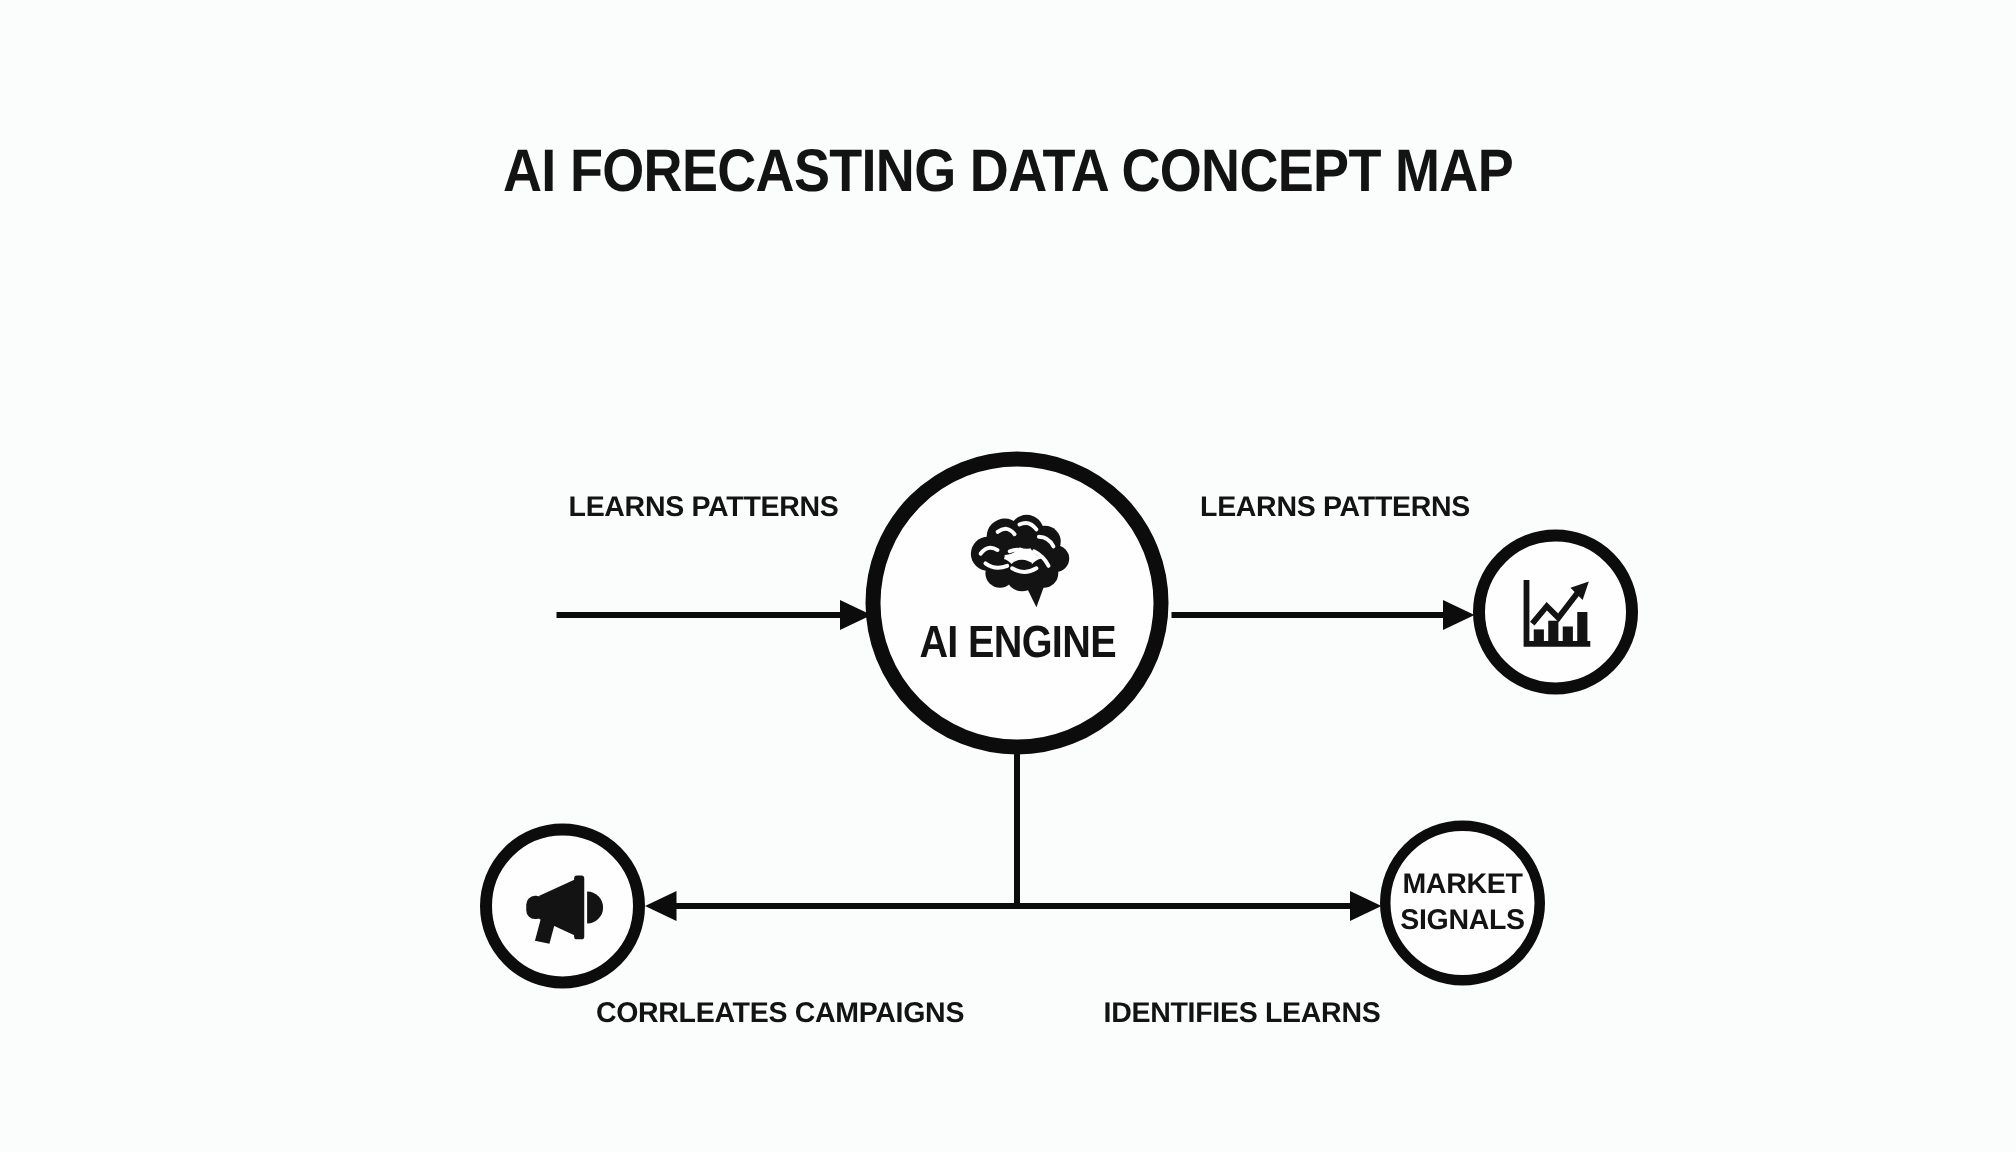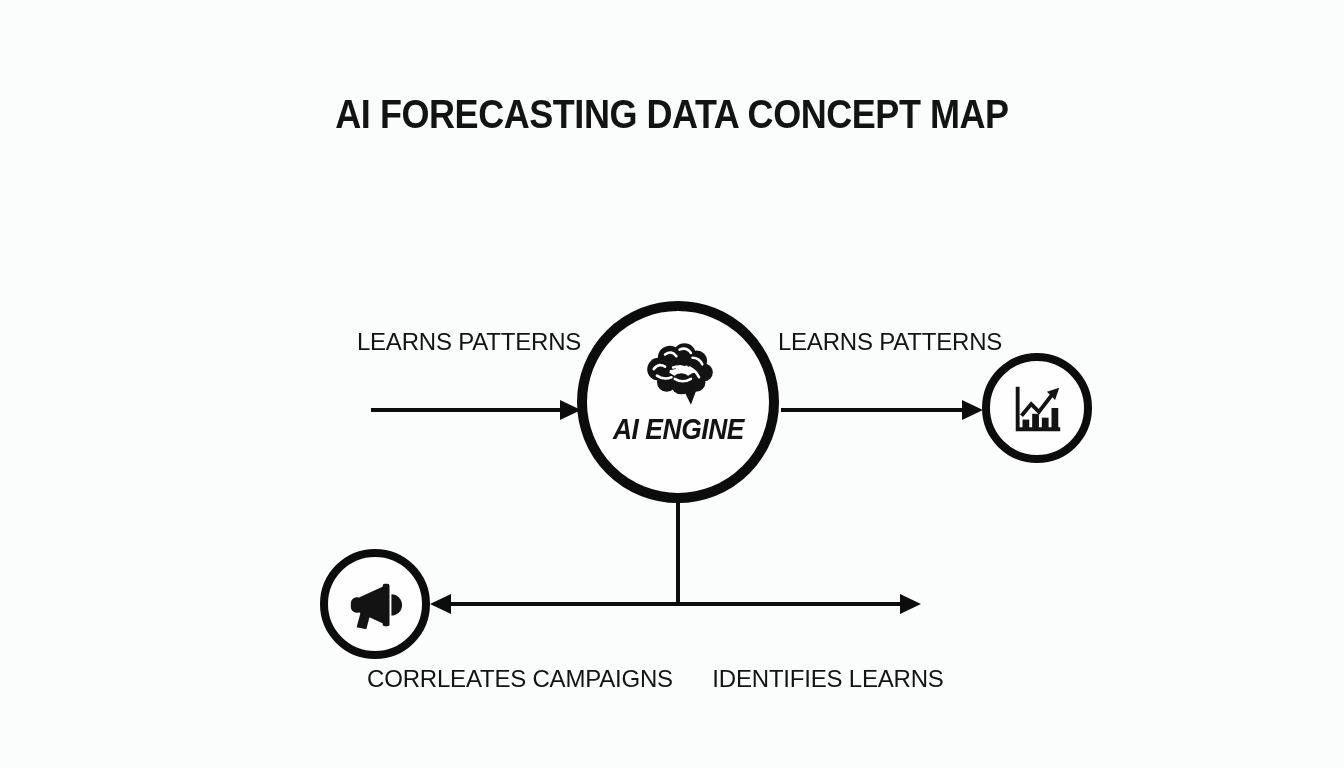--- a/index.html
+++ b/index.html
@@ -33,34 +33,34 @@
     align-items: center; justify-content: center;
     text-align: center;
   }
   .node .node-label {
     font-weight: 700; font-size: 19px; line-height: 1.28;
     letter-spacing: -0.2px;
     display: flex; flex-direction: column;
   }
 
   .node-sales   { left: 259px; top: 321px; width: 110px; height: 110px; border-width: 7px; }
-  .node-ai      { left: 577px; top: 267px; width: 202px; height: 202px; border-width: 10px; padding-bottom: 18px; font-style: italic; }
+  .node-ai      { left: 577px; top: 267px; width: 202px; height: 202px; border-width: 10px; padding-bottom: 18px; }
   .node-chart   { left: 982px; top: 319px; width: 110px; height: 110px; border-width: 8px; }
   .node-mega    { left: 320px; top: 515px; width: 110px; height: 110px; border-width: 8px; }
   .node-market  { left: 920px; top: 513px; width: 110px; height: 110px; border-width: 7px; }
 
   .ai-label {
     font-weight: 800; font-size: 30px; letter-spacing: -0.5px;
     transform: scaleX(0.88); transform-origin: 50% 50%;
     margin-top: 4px; white-space: nowrap;
   }
 
   .edge-label {
     position: absolute; transform: translateX(-50%);
-    font-weight: 400; font-size: 24px; letter-spacing: -0.2px;
+    font-weight: 700; font-size: 19px; letter-spacing: -0.2px;
     white-space: nowrap; color: var(--ink, #131313);
   }
   .lbl-learns-left  { left: 469px; top: 294px; }
   .lbl-learns-right { left: 890px; top: 294px; }
   .lbl-correlates   { left: 520px; top: 631px; text-align: center; }
   .lbl-identifies   { left: 828px; top: 631px; }
 
   .icon svg { display: block; }
 </style>
 </head>
@@ -138,19 +138,25 @@
           <rect x="5" y="23" width="13" height="16" rx="6"></rect>
           <polygon points="14,23 40,11 40,51 14,39"></polygon>
           <rect x="38" y="9" width="7" height="44" rx="2"></rect>
           <path d="M47,20 a11,11 0 0 1 0,22 z"></path>
           <polygon points="15,39 25,41 21,56 11,54"></polygon>
         </g>
       </svg>
     </span>
   </div>
 
+  <div class="node node-market">
+    <div class="node-label">
+      <span>MARKET</span>
+      <span>SIGNALS</span>
+    </div>
+  </div>
 
   <div class="edge-label lbl-learns-left">LEARNS PATTERNS</div>
   <div class="edge-label lbl-learns-right">LEARNS PATTERNS</div>
   <div class="edge-label lbl-correlates">CORRLEATES CAMPAIGNS</div>
   <div class="edge-label lbl-identifies">IDENTIFIES LEARNS</div>
 
 </div>
 
 </body></html>

